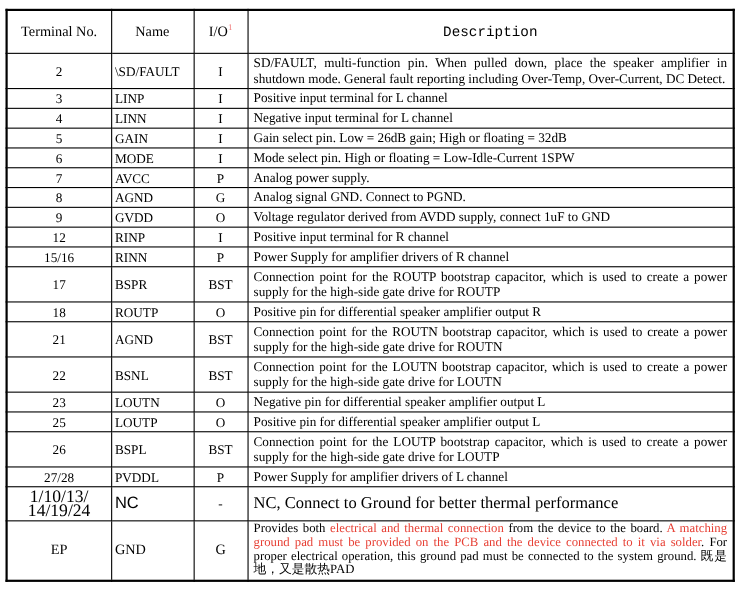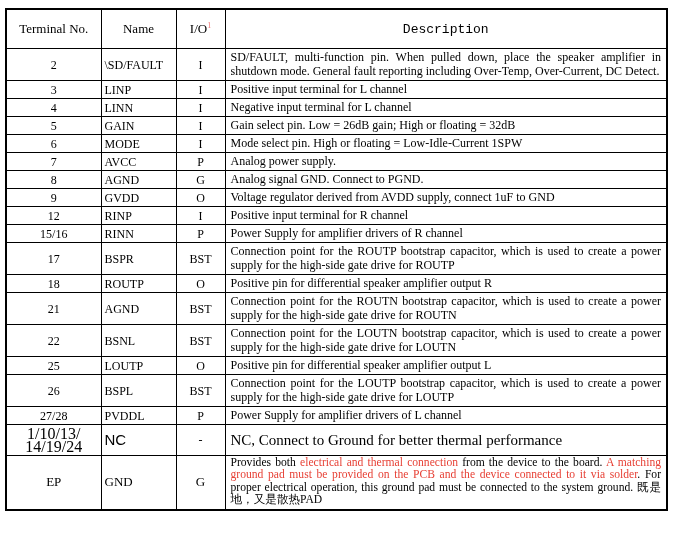--- a/index.html
+++ b/index.html
@@ -152,20 +152,26 @@
           <td class="td-io">BST</td>
           <td class="td-desc justify"><span>Connection point for the ROUTN bootstrap capacitor, which is used to create a power supply for the high-side gate drive for ROUTN</span></td>
         </tr>
         <tr>
           <td class="td-term">22</td>
           <td class="td-name">BSNL</td>
           <td class="td-io">BST</td>
           <td class="td-desc justify"><span>Connection point for the LOUTN bootstrap capacitor, which is used to create a power supply for the high-side gate drive for LOUTN</span></td>
         </tr>
         <tr>
+          <td class="td-term">23</td>
+          <td class="td-name">LOUTN</td>
+          <td class="td-io">O</td>
+          <td class="td-desc"><span>Negative pin for differential speaker amplifier output L</span></td>
+        </tr>
+        <tr>
           <td class="td-term">25</td>
           <td class="td-name">LOUTP</td>
           <td class="td-io">O</td>
           <td class="td-desc"><span>Positive pin for differential speaker amplifier output L</span></td>
         </tr>
         <tr>
           <td class="td-term">26</td>
           <td class="td-name">BSPL</td>
           <td class="td-io">BST</td>
           <td class="td-desc justify"><span>Connection point for the LOUTP bootstrap capacitor, which is used to create a power supply for the high-side gate drive for LOUTP</span></td>

